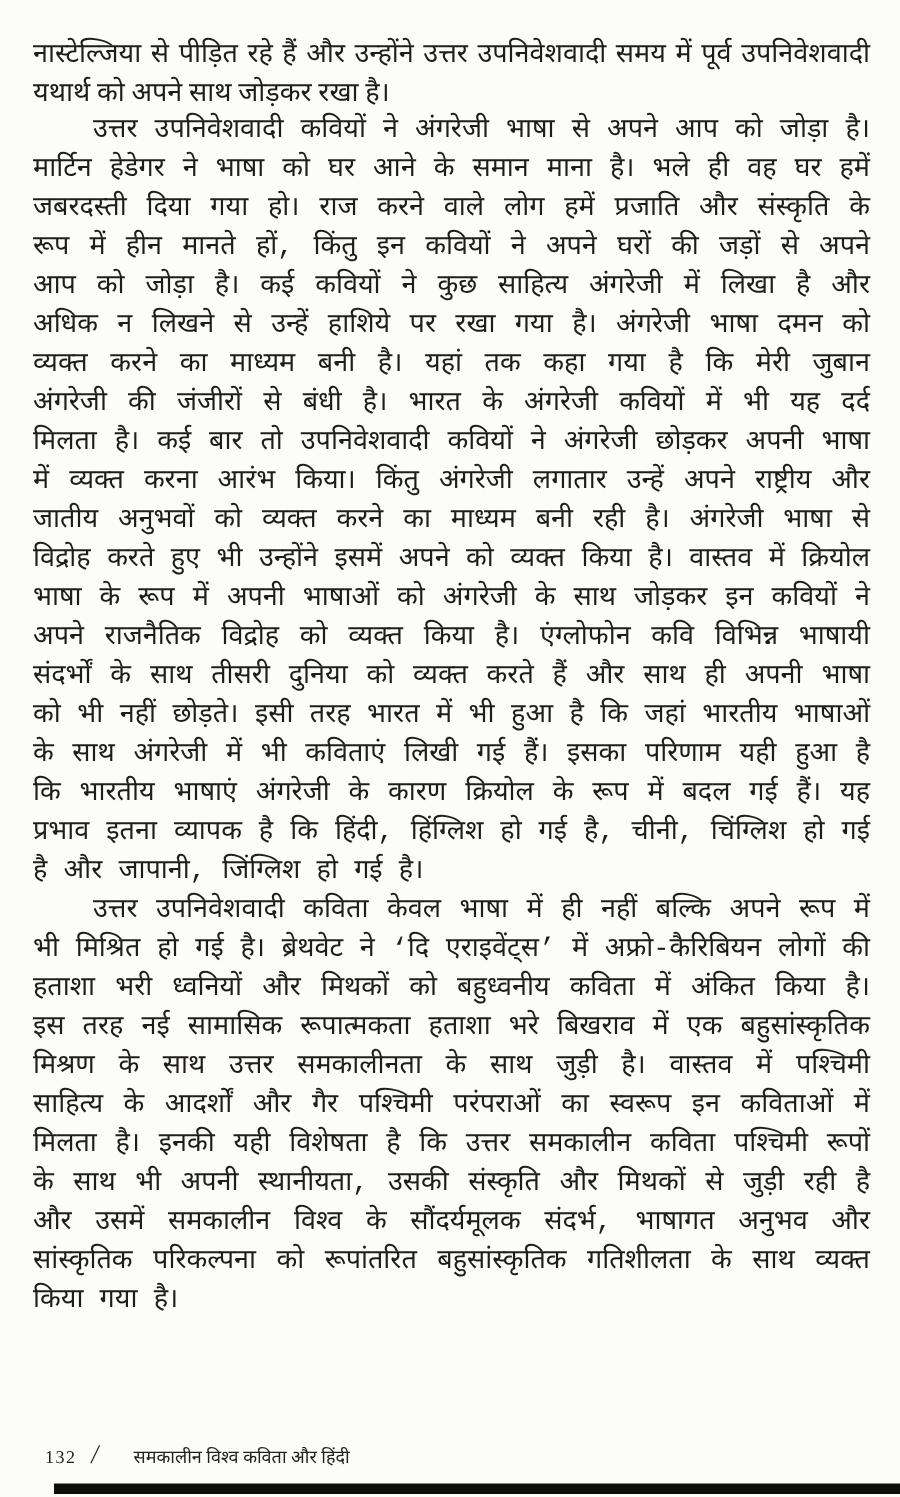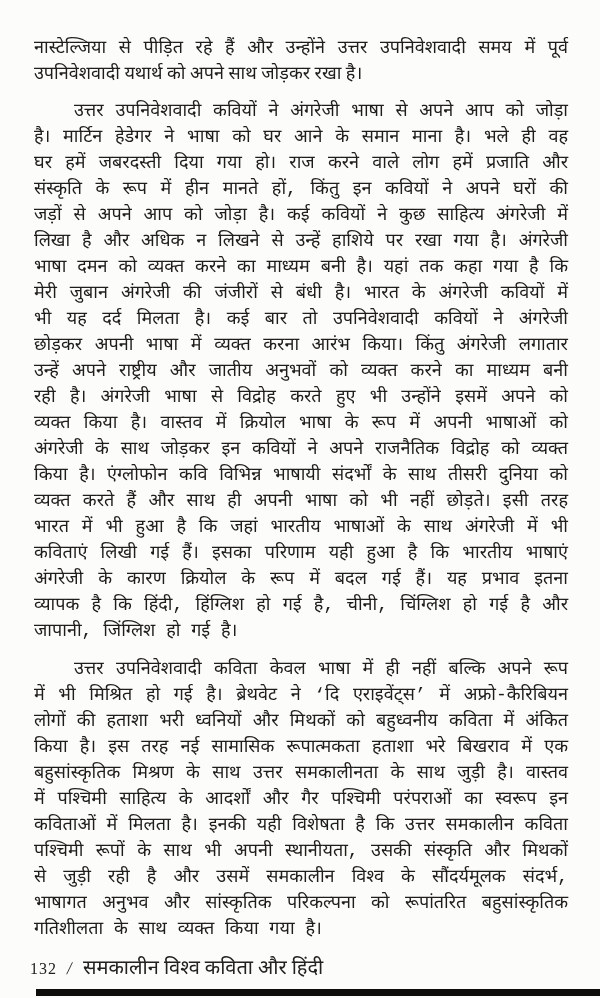--- a/index.html
+++ b/index.html
@@ -24,47 +24,48 @@
     position: absolute;
     top: 22px;
     left: 22px;
     width: 558px;
     font-size: 18px;
     line-height: 26px;
     text-align: justify;
     text-justify: inter-word;
   }
   .para {
-    margin: 12px;
+    margin: 0;
     padding: 0;
   }
   .para.indent {
     text-indent: 40px;
     font-family: Liberation Mono, monospace;
   }
   .footer {
     position: absolute;
     left: 30px;
     bottom: 18px;
     white-space: nowrap;
     color: #22211f;
   }
   .page-number {
-    font-size: 16px;
+    font-size: 12px;
     letter-spacing: 1px;
     font-family: "Liberation Serif", "DejaVu Serif", serif;
   }
   .footer-sep {
     font-size: 18px;
     margin: 0 7px 0 6px;
     display: inline-block;
     transform: skewX(-8deg);
   }
   .book-title {
-    font-size: 20px;
+    font-size: 12px;
+    margin-left: 12px;
   }
   .scan-bar {
     position: absolute;
     left: 36px;
     right: 0;
     bottom: 2px;
     height: 7px;
     background: #0e0d0c;
   }
 </style>

